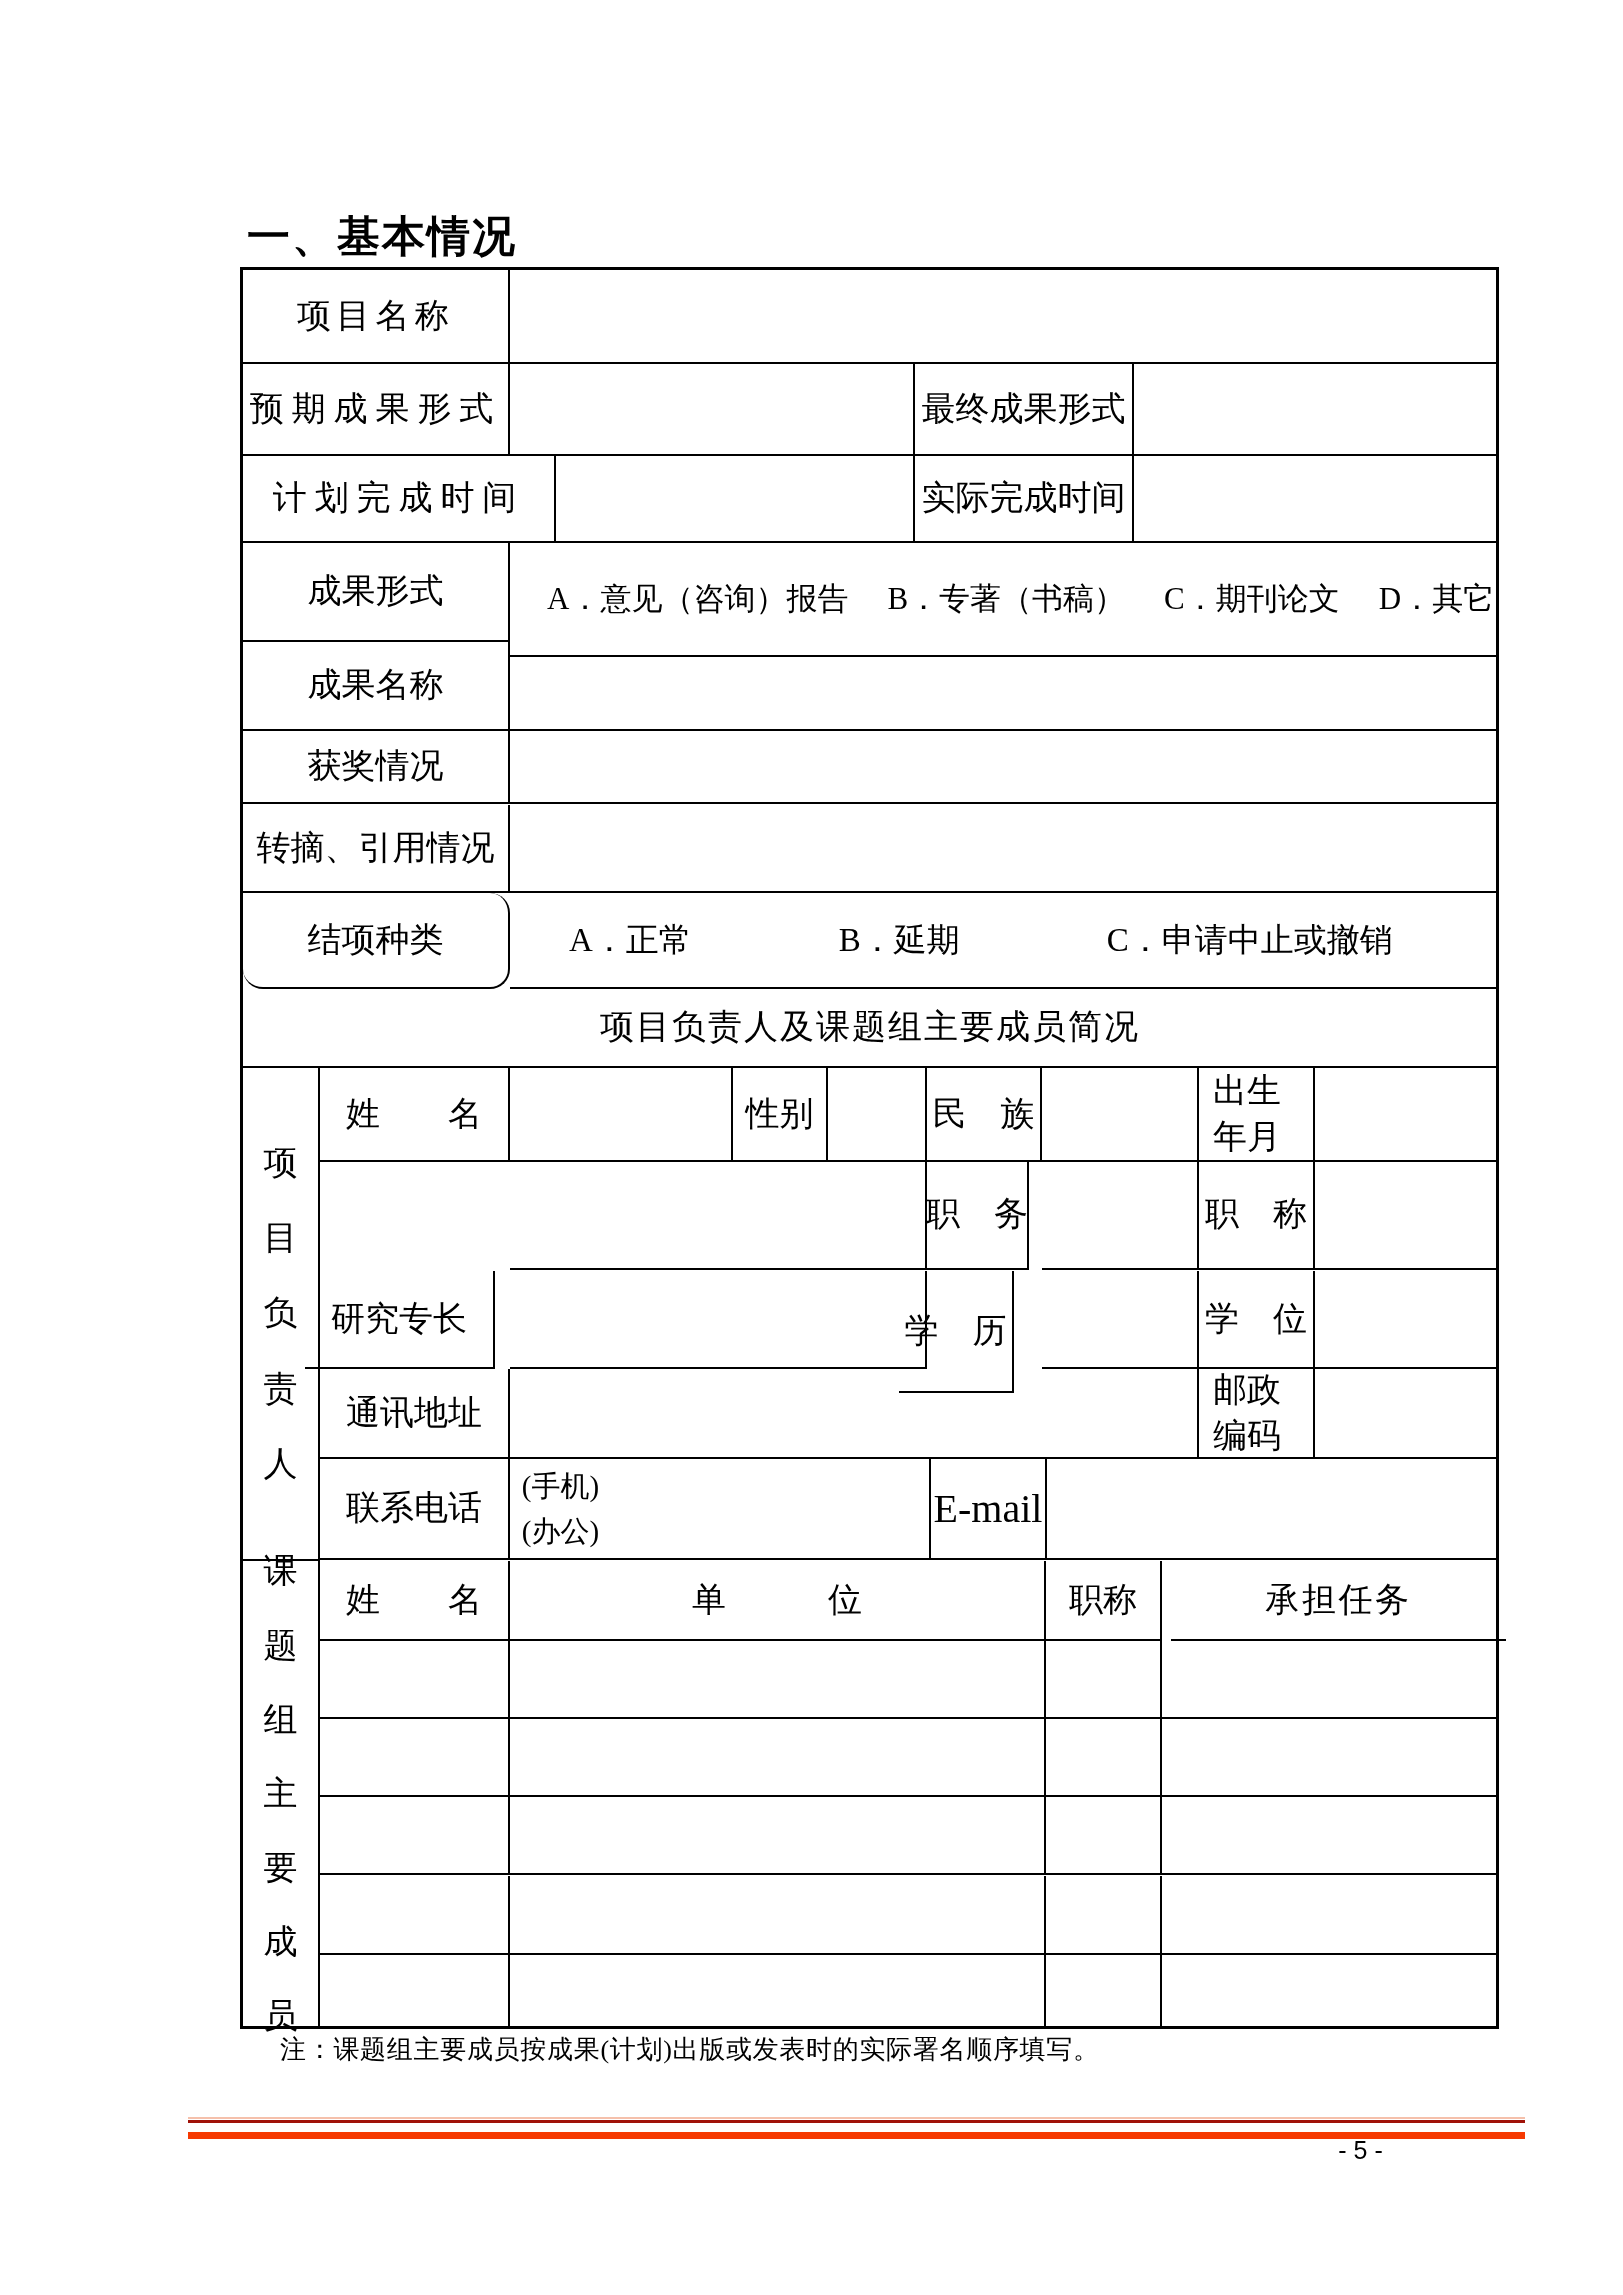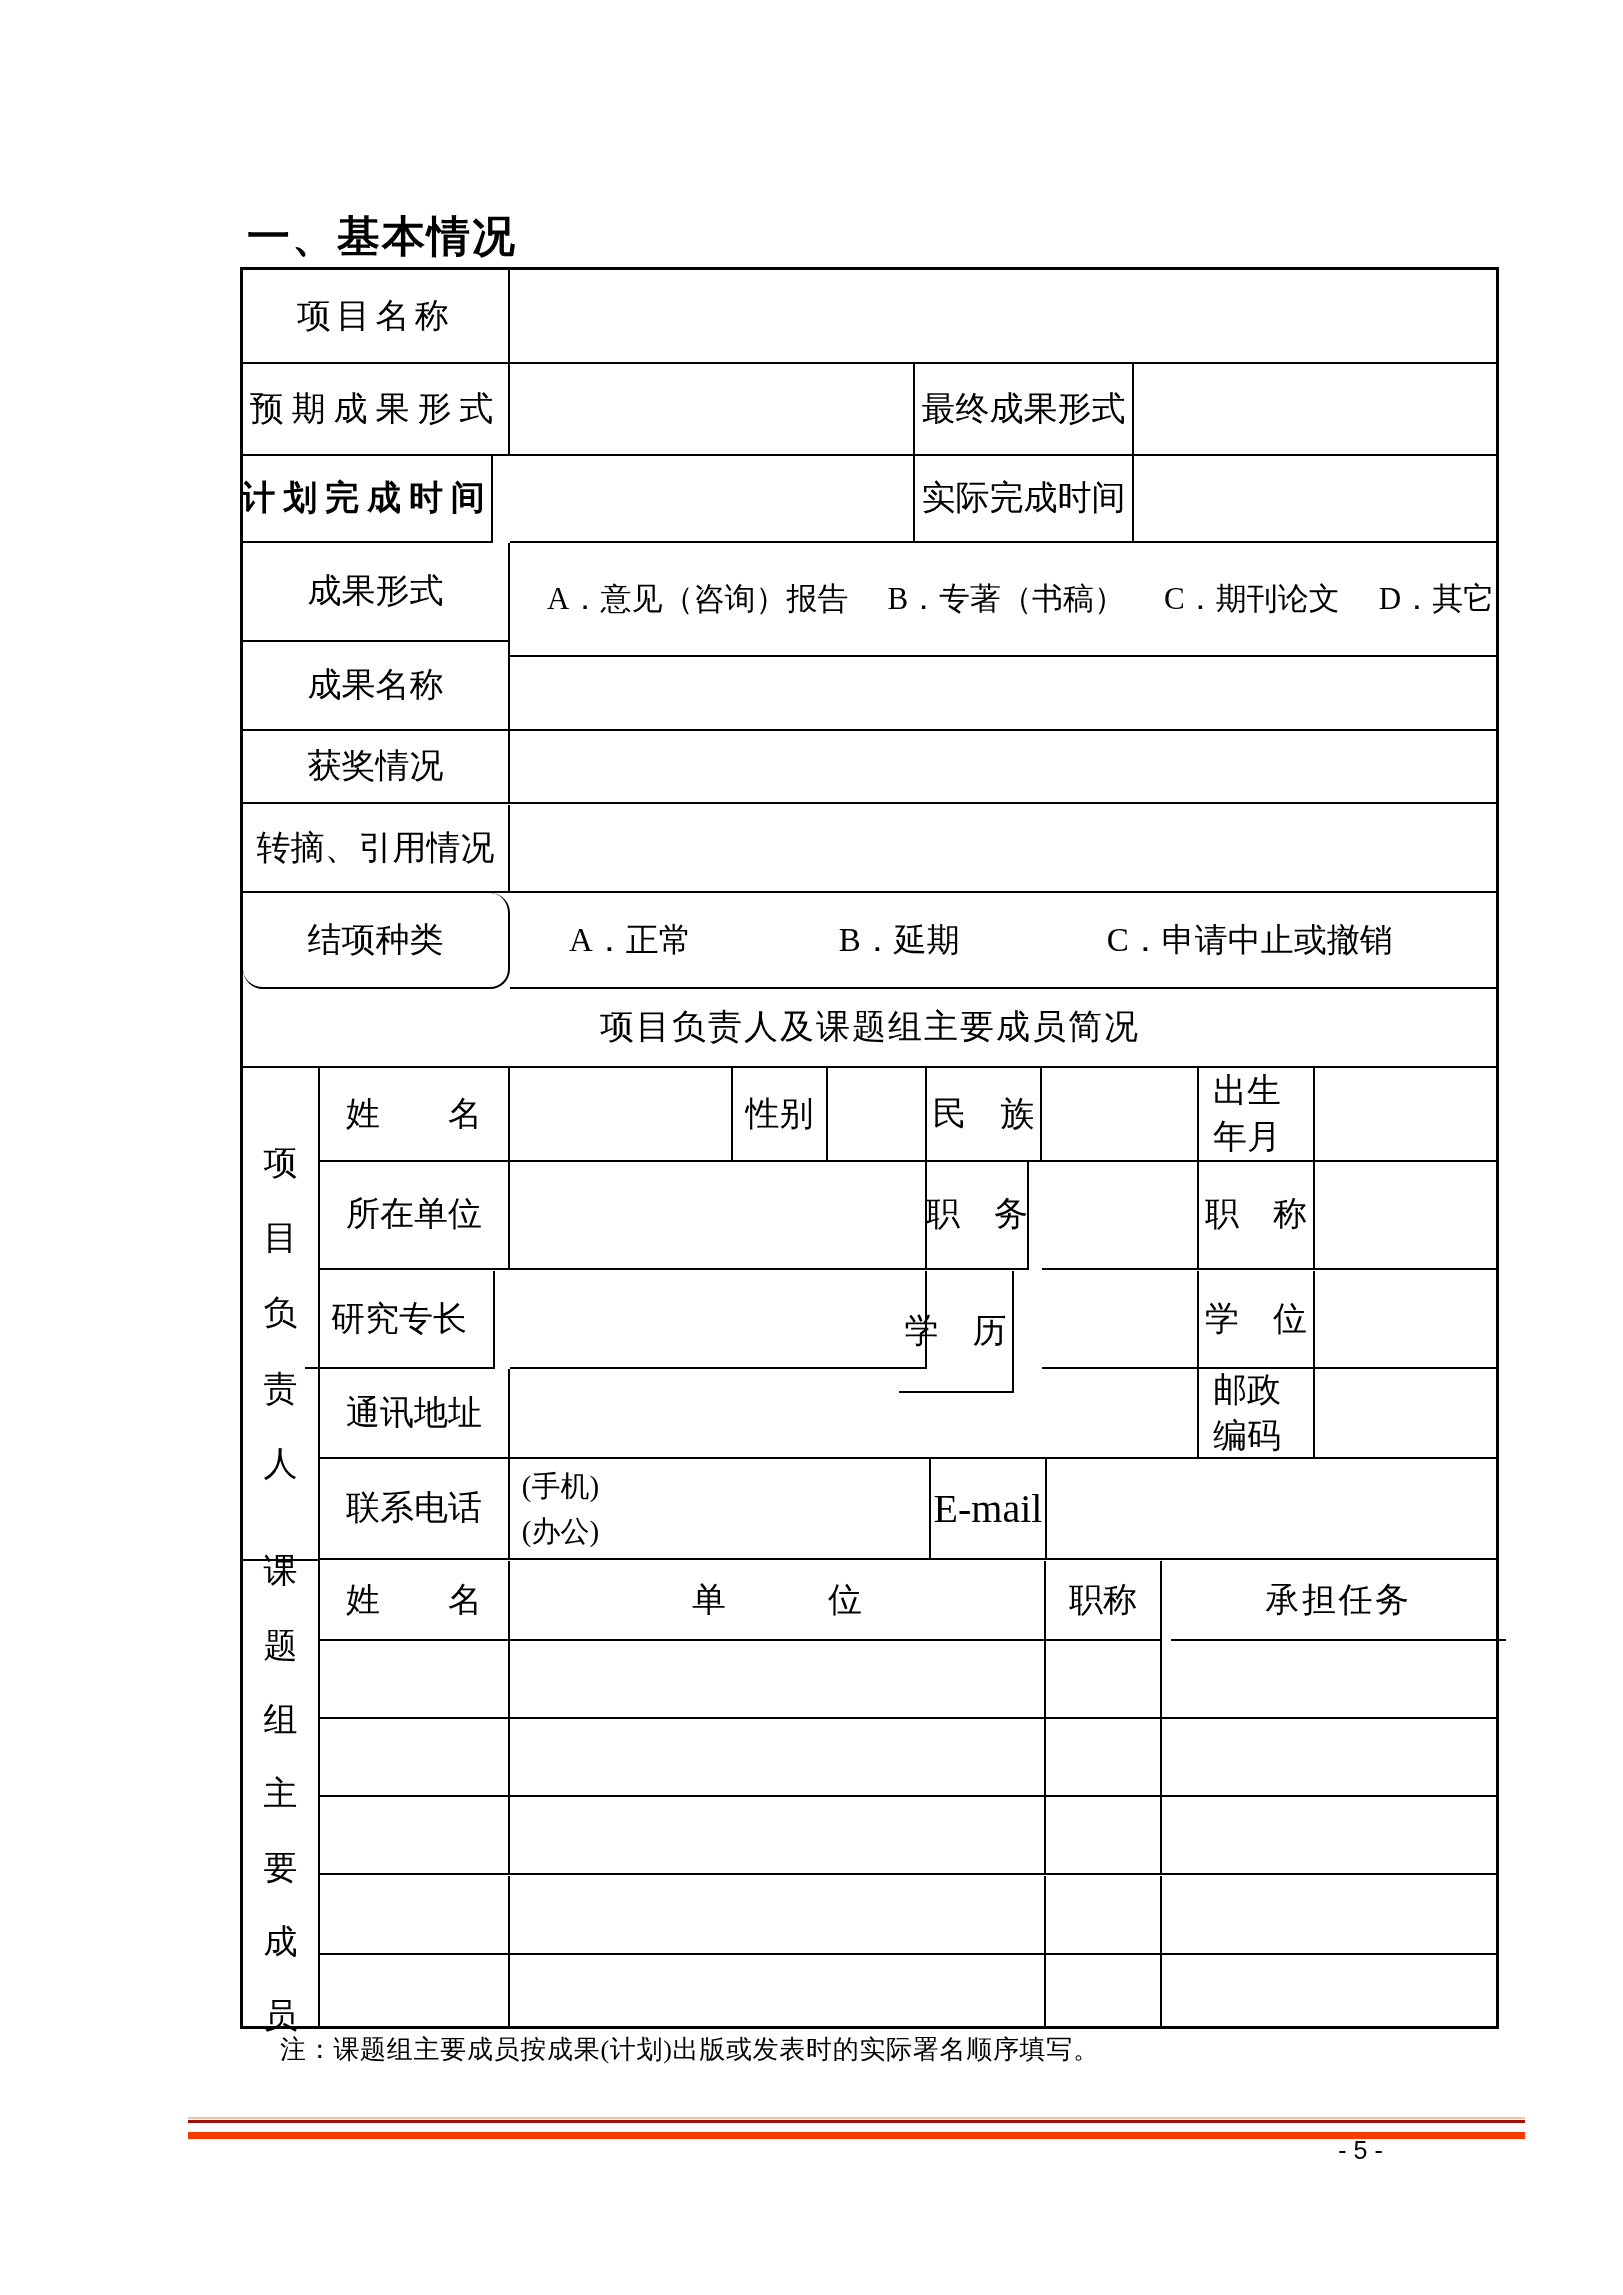--- a/index.html
+++ b/index.html
@@ -54,21 +54,21 @@
 <div id="tbl">
 
   <div class="c ls8" style="left:0px;top:0px;width:267px;height:94px;">项目名称</div>
   <div class="c nr" style="left:267px;top:0px;width:987px;height:94px;"></div>
 
   <div class="c ls12" style="left:0px;top:94px;width:267px;height:92px;">预期成果形式</div>
   <div class="c" style="left:267px;top:94px;width:405px;height:92px;"></div>
   <div class="c" style="left:672px;top:94px;width:219px;height:92px;">最终成果形式</div>
   <div class="c nr" style="left:890px;top:94px;width:364px;height:92px;"></div>
 
-  <div class="c ls12" style="left:0px;top:186px;width:250px;height:87px;font-weight:bold;">计划完成时间</div>
+  <div class="c ls12" style="left:0px;top:186px;width:313px;height:87px;">计划完成时间</div>
   <div class="c" style="left:267px;top:186px;width:405px;height:87px;"></div>
   <div class="c" style="left:672px;top:186px;width:219px;height:87px;">实际完成时间</div>
   <div class="c nr" style="left:890px;top:186px;width:364px;height:87px;"></div>
 
   <div class="c" style="left:0px;top:273px;width:267px;height:99px;">成果形式</div>
   <div class="c nr optrow" style="left:267px;top:273px;width:987px;height:114px;">
     <span>A．意见（咨询）报告</span>
     <span>B．专著（书稿）</span>
     <span>C．期刊论文</span>
     <span>D．其它</span>
@@ -98,21 +98,20 @@
   <div class="c" style="left:267px;top:798px;width:223px;height:94px;"></div>
   <div class="c" style="left:490px;top:798px;width:95px;height:94px;">性别</div>
   <div class="c" style="left:585px;top:798px;width:99px;height:94px;"></div>
   <div class="c" style="left:684px;top:798px;width:115px;height:94px;">民　族</div>
   <div class="c" style="left:799px;top:798px;width:157px;height:94px;"></div>
   <div class="c wrapL" style="left:956px;top:798px;width:116px;height:94px;">
       <span>出生年月</span>
     </div>
   <div class="c nr" style="left:1072px;top:798px;width:182px;height:94px;"></div>
 
-  <div class="c" style="left:77px;top:891px;width:190px;height:109px;">所在单位</div>
   <div class="c" style="left:267px;top:891px;width:417px;height:109px;"></div>
   <div class="c" style="left:684px;top:891px;width:102px;height:109px;">职　务</div>
   <div class="c" style="left:799px;top:891px;width:157px;height:109px;"></div>
   <div class="c" style="left:956px;top:891px;width:116px;height:109px;">职　称</div>
   <div class="c nr" style="left:1072px;top:891px;width:182px;height:109px;"></div>
 
   <div class="c" style="left:62px;top:1001px;width:190px;height:98px;">研究专长</div>
   <div class="c" style="left:267px;top:1001px;width:417px;height:98px;"></div>
   <div class="c" style="left:656px;top:1001px;width:115px;height:122px;">学　历</div>
   <div class="c" style="left:799px;top:1001px;width:157px;height:98px;"></div>

